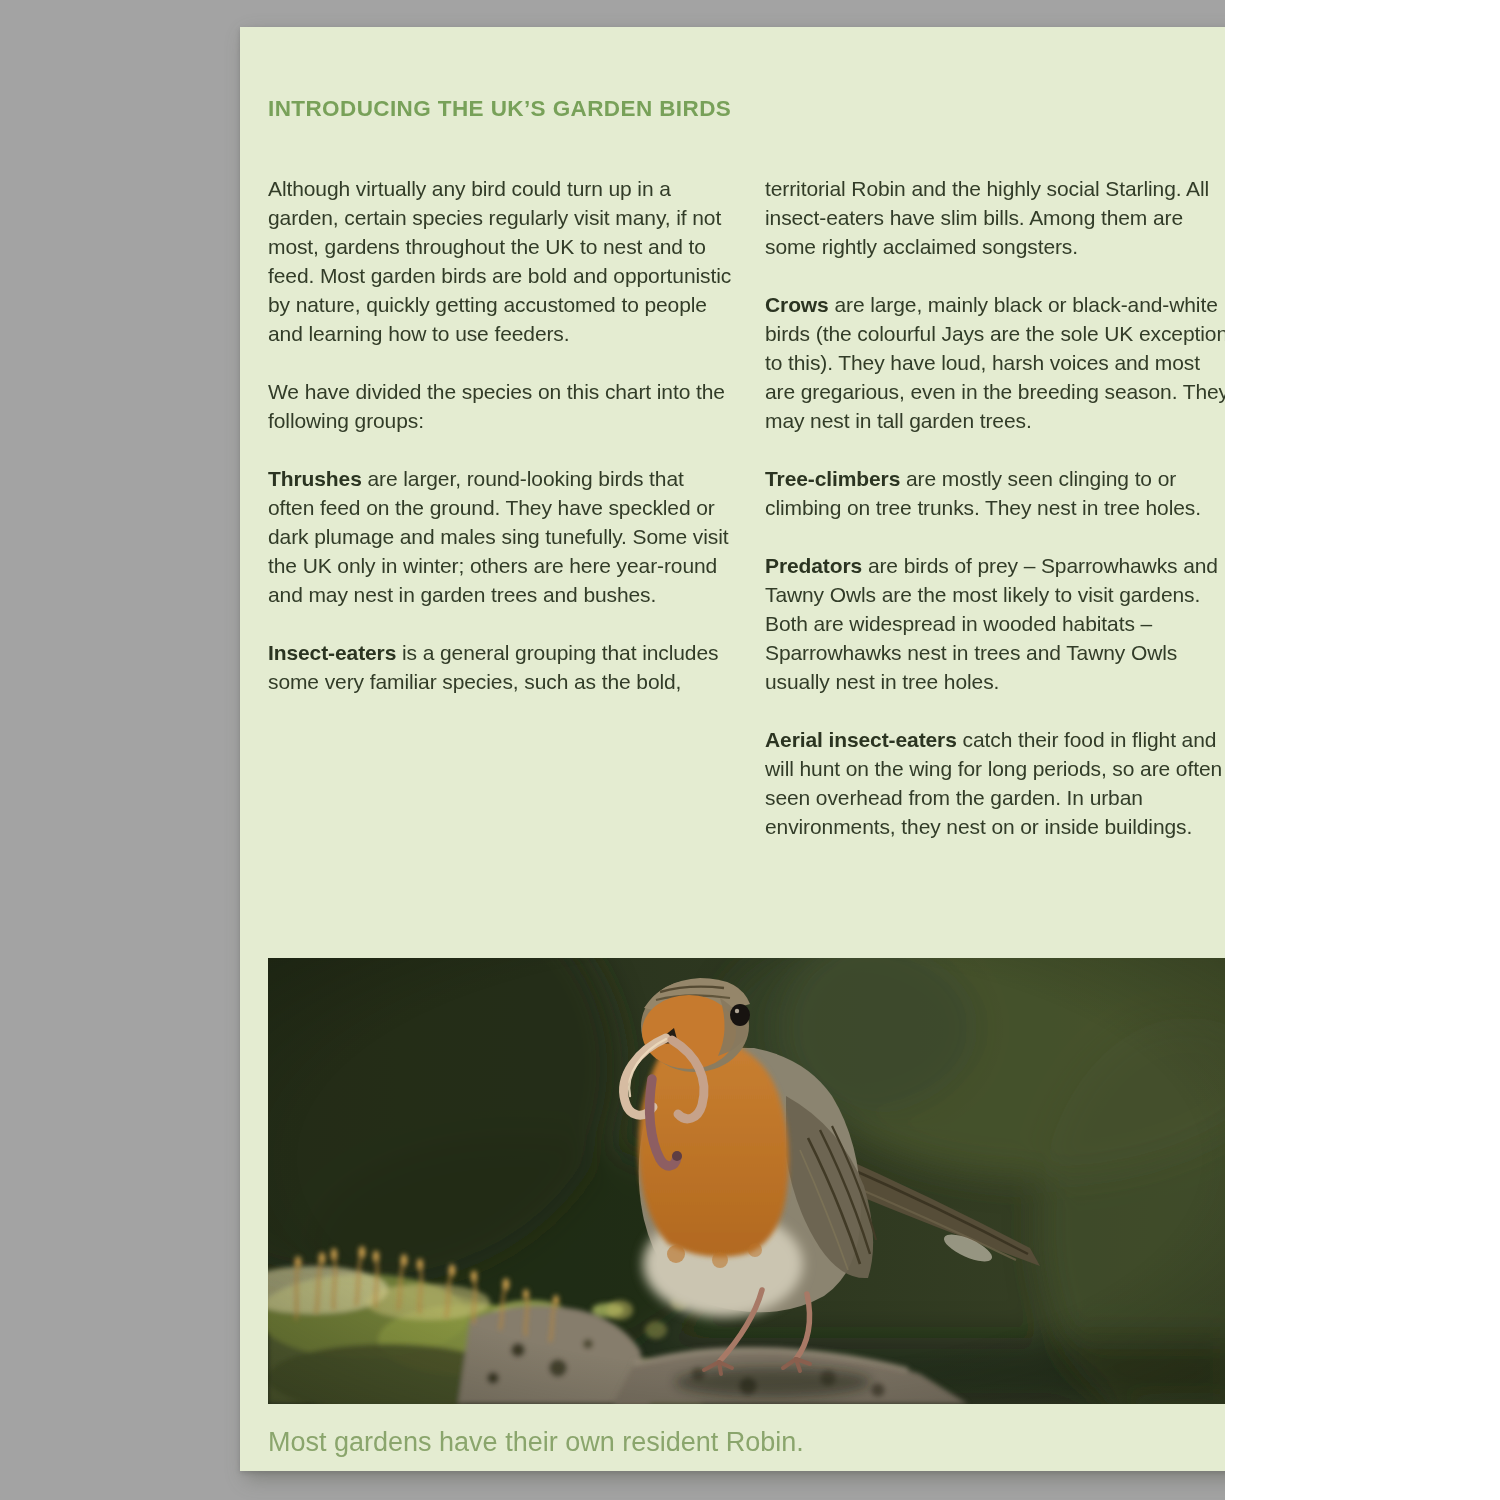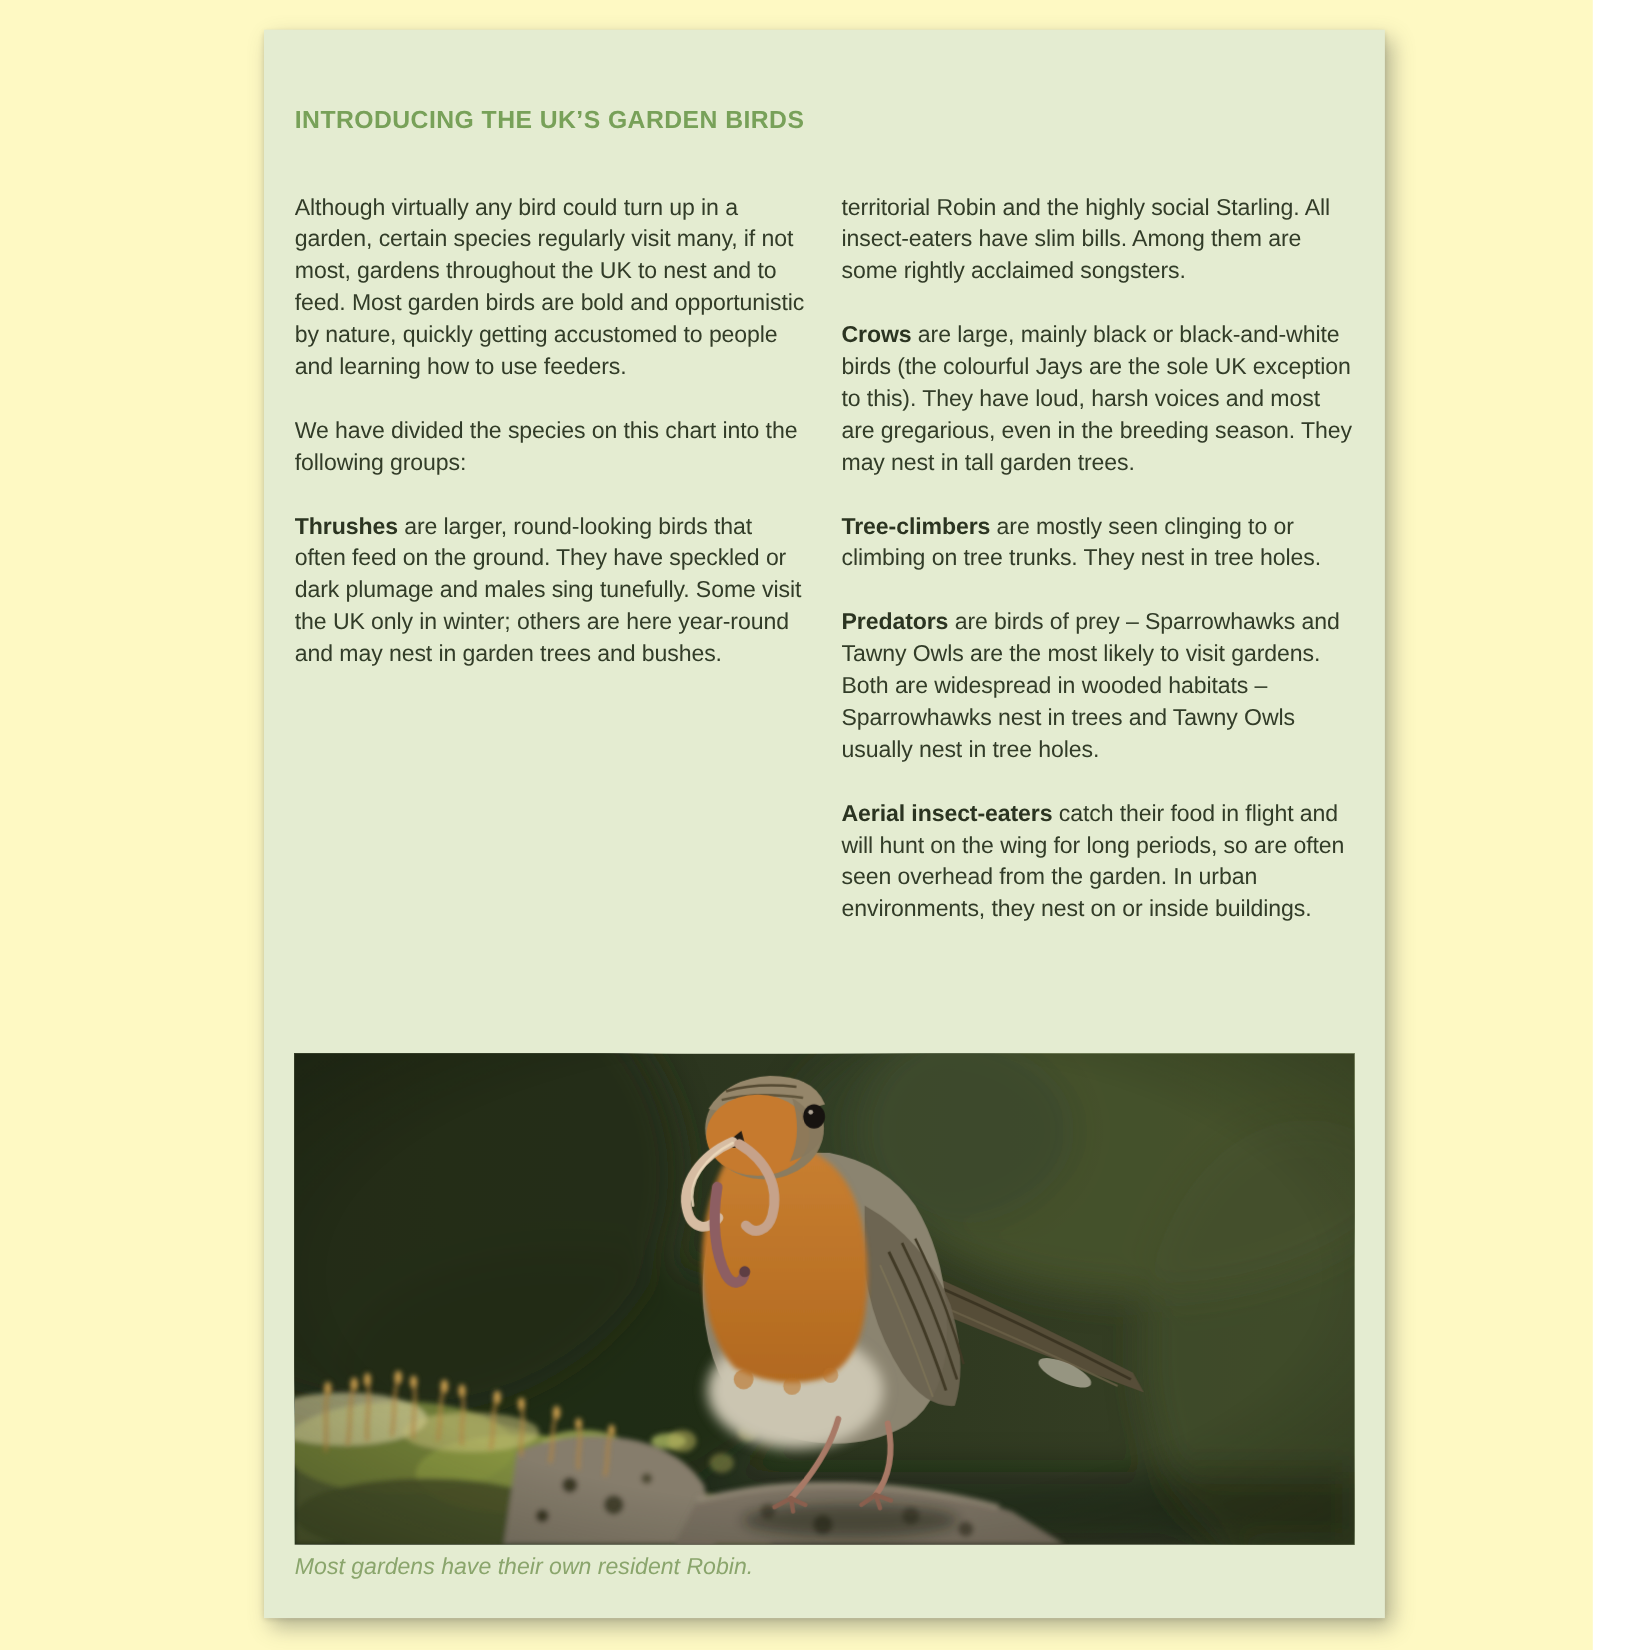--- a/index.html
+++ b/index.html
@@ -1,43 +1,44 @@
 <!DOCTYPE html>
 <html><head>
 <meta charset="utf-8">
 <style>
   html,body{margin:0;padding:0;background:#ffffff;}
-  .stage{position:relative;width:1448px;height:1500px;background:#fef9c3;overflow:hidden;
+  .stage{position:relative;width:1225px;height:1500px;background:#a3a3a3;overflow:hidden;
          font-family:"Liberation Sans","DejaVu Sans",sans-serif;}
   .card{position:absolute;left:240px;top:27px;width:1019px;height:1444px;
         background:#e4ecd1;box-shadow:6px 8px 18px rgba(90,95,85,.45), 0 2px 5px rgba(0,0,0,.15);
         box-sizing:border-box;padding:0 28px;}
   .heading{margin:70px 0 10px 0;font-size:22.5px;line-height:24px;font-weight:bold;
            letter-spacing:.4px;color:#78a159;}
   .columns{display:flex;gap:31px;height:811px;overflow:hidden;}
   .col{flex:1 1 0;min-width:0;margin-top:43px;}
   .col p{margin:0 0 29px 0;font-size:21px;line-height:29px;color:#323c28;letter-spacing:-.1px;}
   .col p strong{font-weight:bold;color:#2b3421;}
   .photo-frame{margin-top:16px;width:963px;height:446px;overflow:hidden;background:#2e3a21;}
   .photo-frame svg{display:block;}
-  .caption{margin-top:7px;font-size:21px;line-height:27px;font-style:italic;color:#8aa56c;}
+  .caption{margin-top:25px;font-size:27px;line-height:27px;color:#8aa56c;}
 </style>
 </head>
 <body>
 
 <div class="stage">
   <div class="card">
 
     <h1 class="heading">INTRODUCING THE UK’S GARDEN BIRDS</h1>
 
     <div class="columns">
       <div class="col">
         <p><span>Although virtually any bird could turn up in a garden, certain species regularly visit many, if not most, gardens throughout the UK to nest and to feed. Most garden birds are bold and opportunistic by nature, quickly getting accustomed to people and learning how to use feeders.</span></p>
         <p><span>We have divided the species on this chart into the following groups:</span></p>
         <p><strong>Thrushes</strong><span> are larger, round-looking birds that often feed on the ground. They have speckled or dark plumage and males sing tunefully. Some visit the UK only in winter; others are here year-round and may nest in garden trees and bushes.</span></p>
+        <p><strong>Insect-eaters</strong><span> is a general grouping that includes some very familiar species, such as the bold,</span></p>
       </div>
       <div class="col">
         <p><span>territorial Robin and the highly social Starling. All insect-eaters have slim bills. Among them are some rightly acclaimed songsters.</span></p>
         <p><strong>Crows</strong><span> are large, mainly black or black-and-white birds (the colourful Jays are the sole UK exception to this). They have loud, harsh voices and most are gregarious, even in the breeding season. They may nest in tall garden trees.</span></p>
         <p><strong>Tree-climbers</strong><span> are mostly seen clinging to or climbing on tree trunks. They nest in tree holes.</span></p>
         <p><strong>Predators</strong><span> are birds of prey – Sparrowhawks and Tawny Owls are the most likely to visit gardens. Both are widespread in wooded habitats – Sparrowhawks nest in trees and Tawny Owls usually nest in tree holes.</span></p>
         <p><strong>Aerial insect-eaters</strong><span> catch their food in flight and will hunt on the wing for long periods, so are often seen overhead from the garden. In urban environments, they nest on or inside buildings.</span></p>
       </div>
     </div>
 

